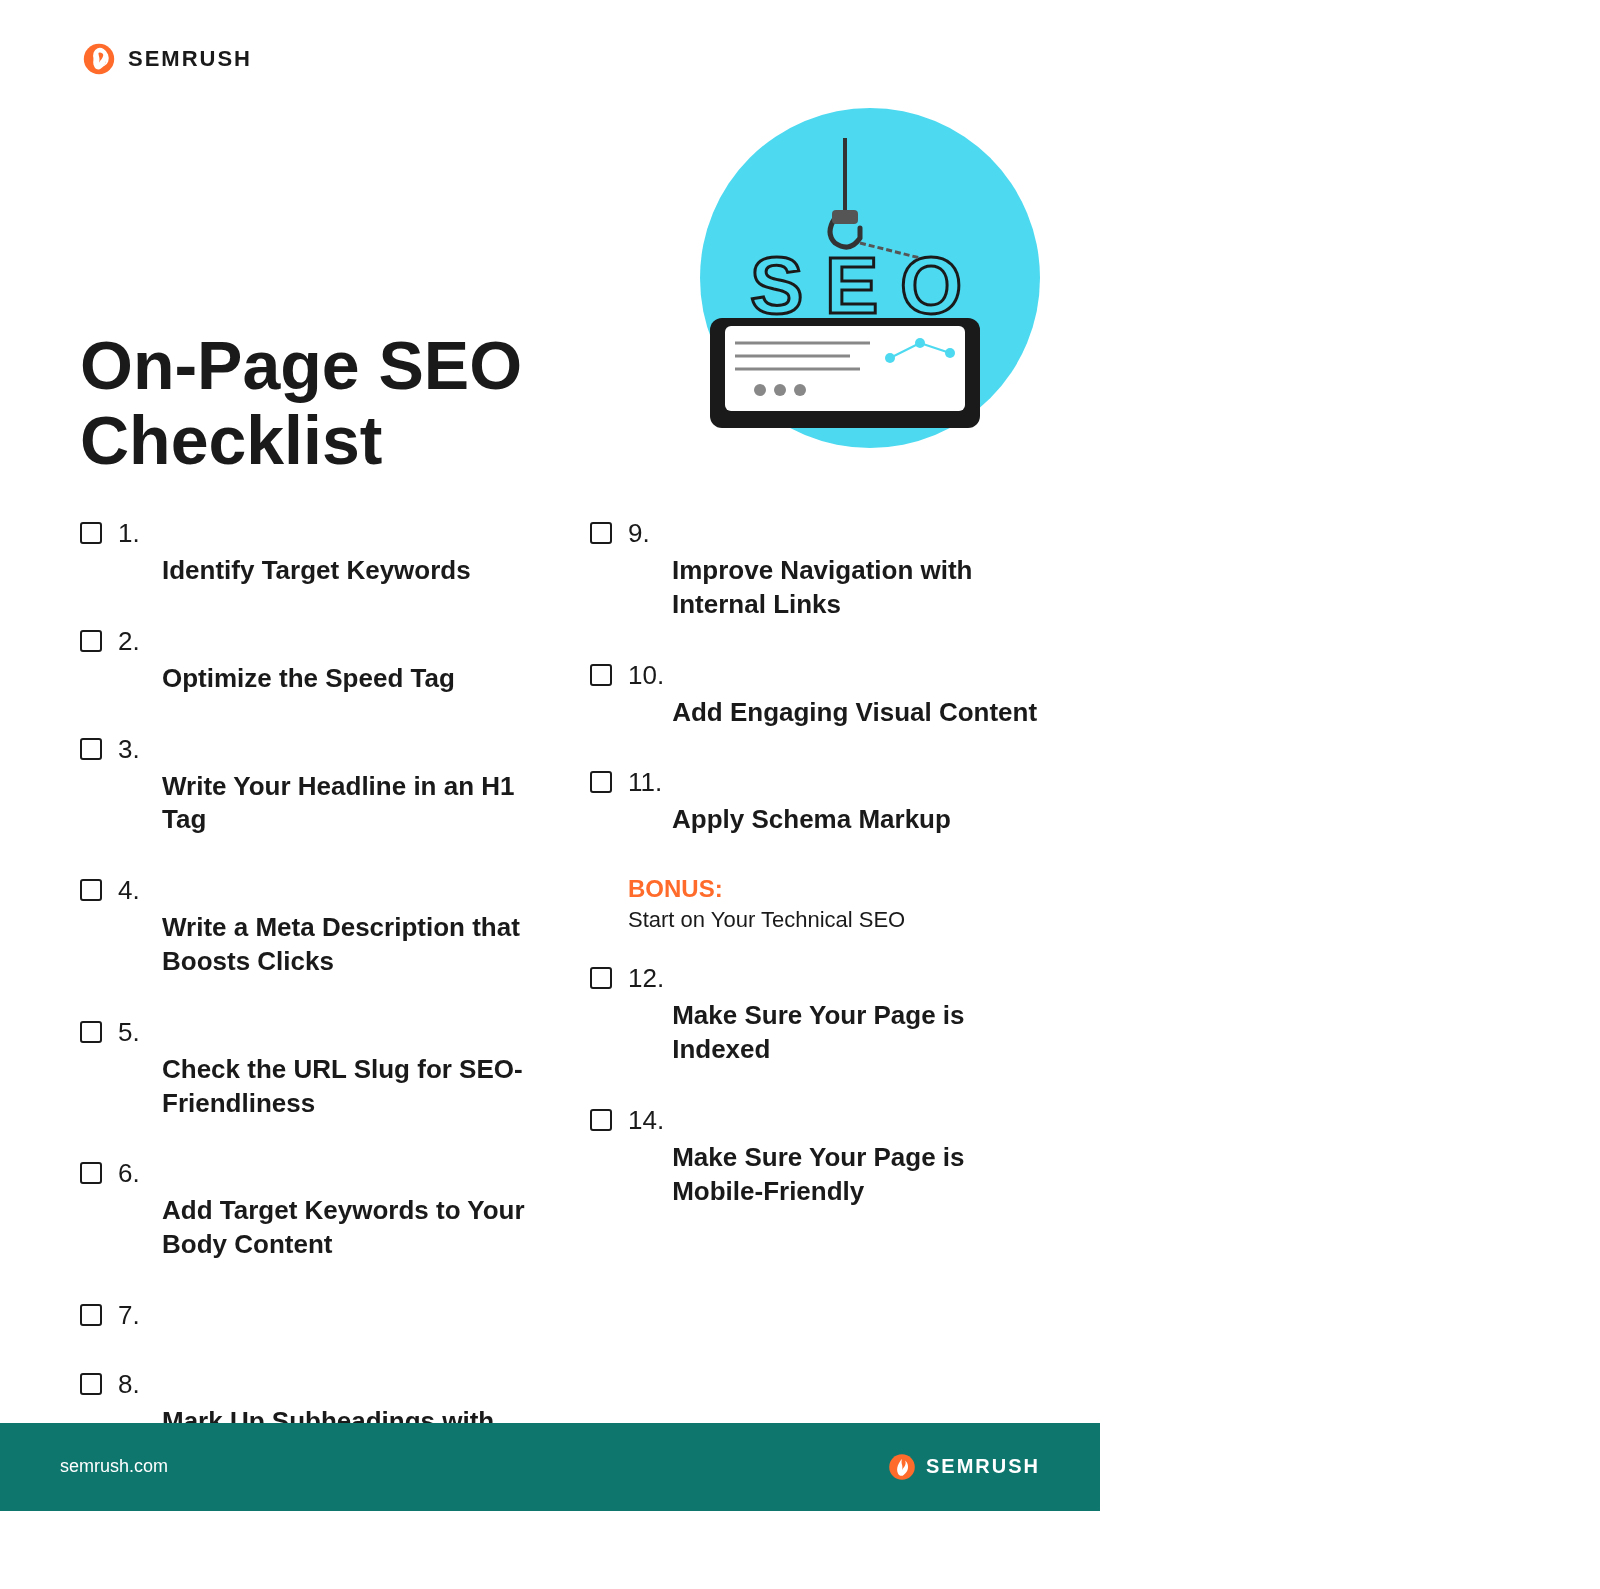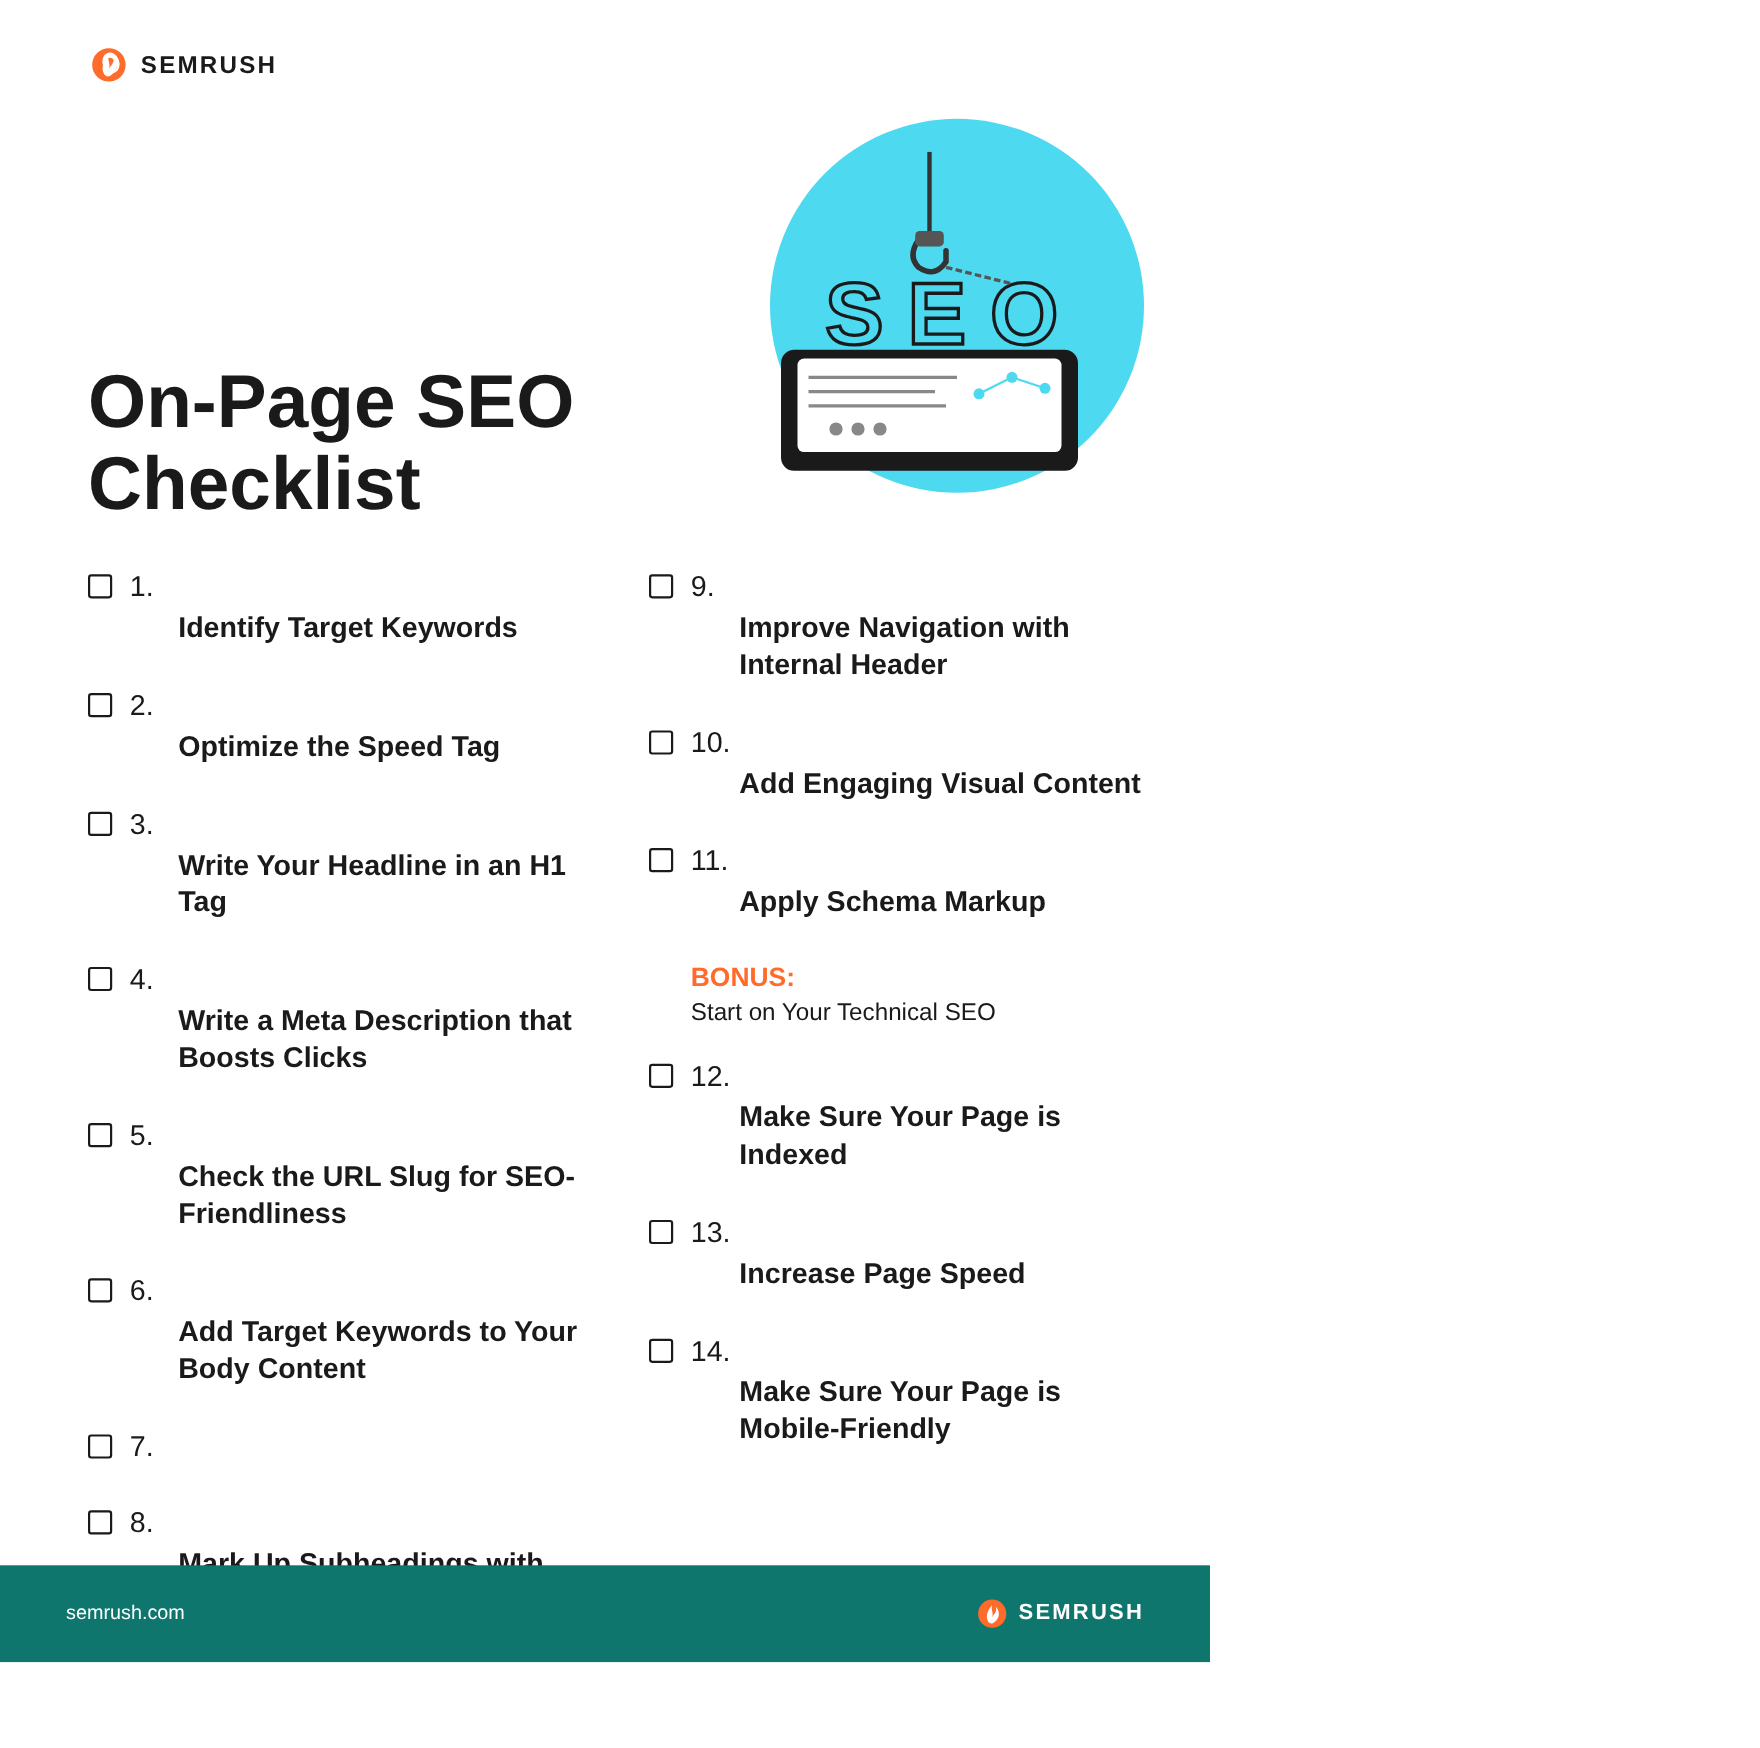--- a/index.html
+++ b/index.html
@@ -308,21 +308,21 @@
         <span class="item-text">Mark Up Subheadings with Header Tags</span>
       </div>
     </div>
       </div>
 
     <div class="checklist-col" id="right-col">
         <div class="checklist-item">
       <div class="checkbox"></div>
       <div class="item-content">
         <span class="item-number">9.</span>
-        <span class="item-text">Improve Navigation with Internal Header</span>
+        <span class="item-text">Improve Navigation with Internal Links</span>
       </div>
     </div>
         <div class="checklist-item">
       <div class="checkbox"></div>
       <div class="item-content">
         <span class="item-number">10.</span>
         <span class="item-text">Add Engaging Visual Content</span>
       </div>
     </div>
         <div class="checklist-item">
@@ -334,27 +334,20 @@
     </div>
         <div class="bonus-section">
     <div class="bonus-label">BONUS:</div>
     <div class="bonus-text">Start on Your Technical SEO</div>
   </div>
         <div class="checklist-item">
       <div class="checkbox"></div>
       <div class="item-content">
         <span class="item-number">12.</span>
         <span class="item-text">Make Sure Your Page is Indexed</span>
-      </div>
-    </div>
-        <div class="checklist-item">
-      <div class="checkbox"></div>
-      <div class="item-content">
-        <span class="item-number">13.</span>
-        <span class="item-text">Increase Page Speed</span>
       </div>
     </div>
         <div class="checklist-item">
       <div class="checkbox"></div>
       <div class="item-content">
         <span class="item-number">14.</span>
         <span class="item-text">Make Sure Your Page is Mobile-Friendly</span>
       </div>
     </div>
       </div>

